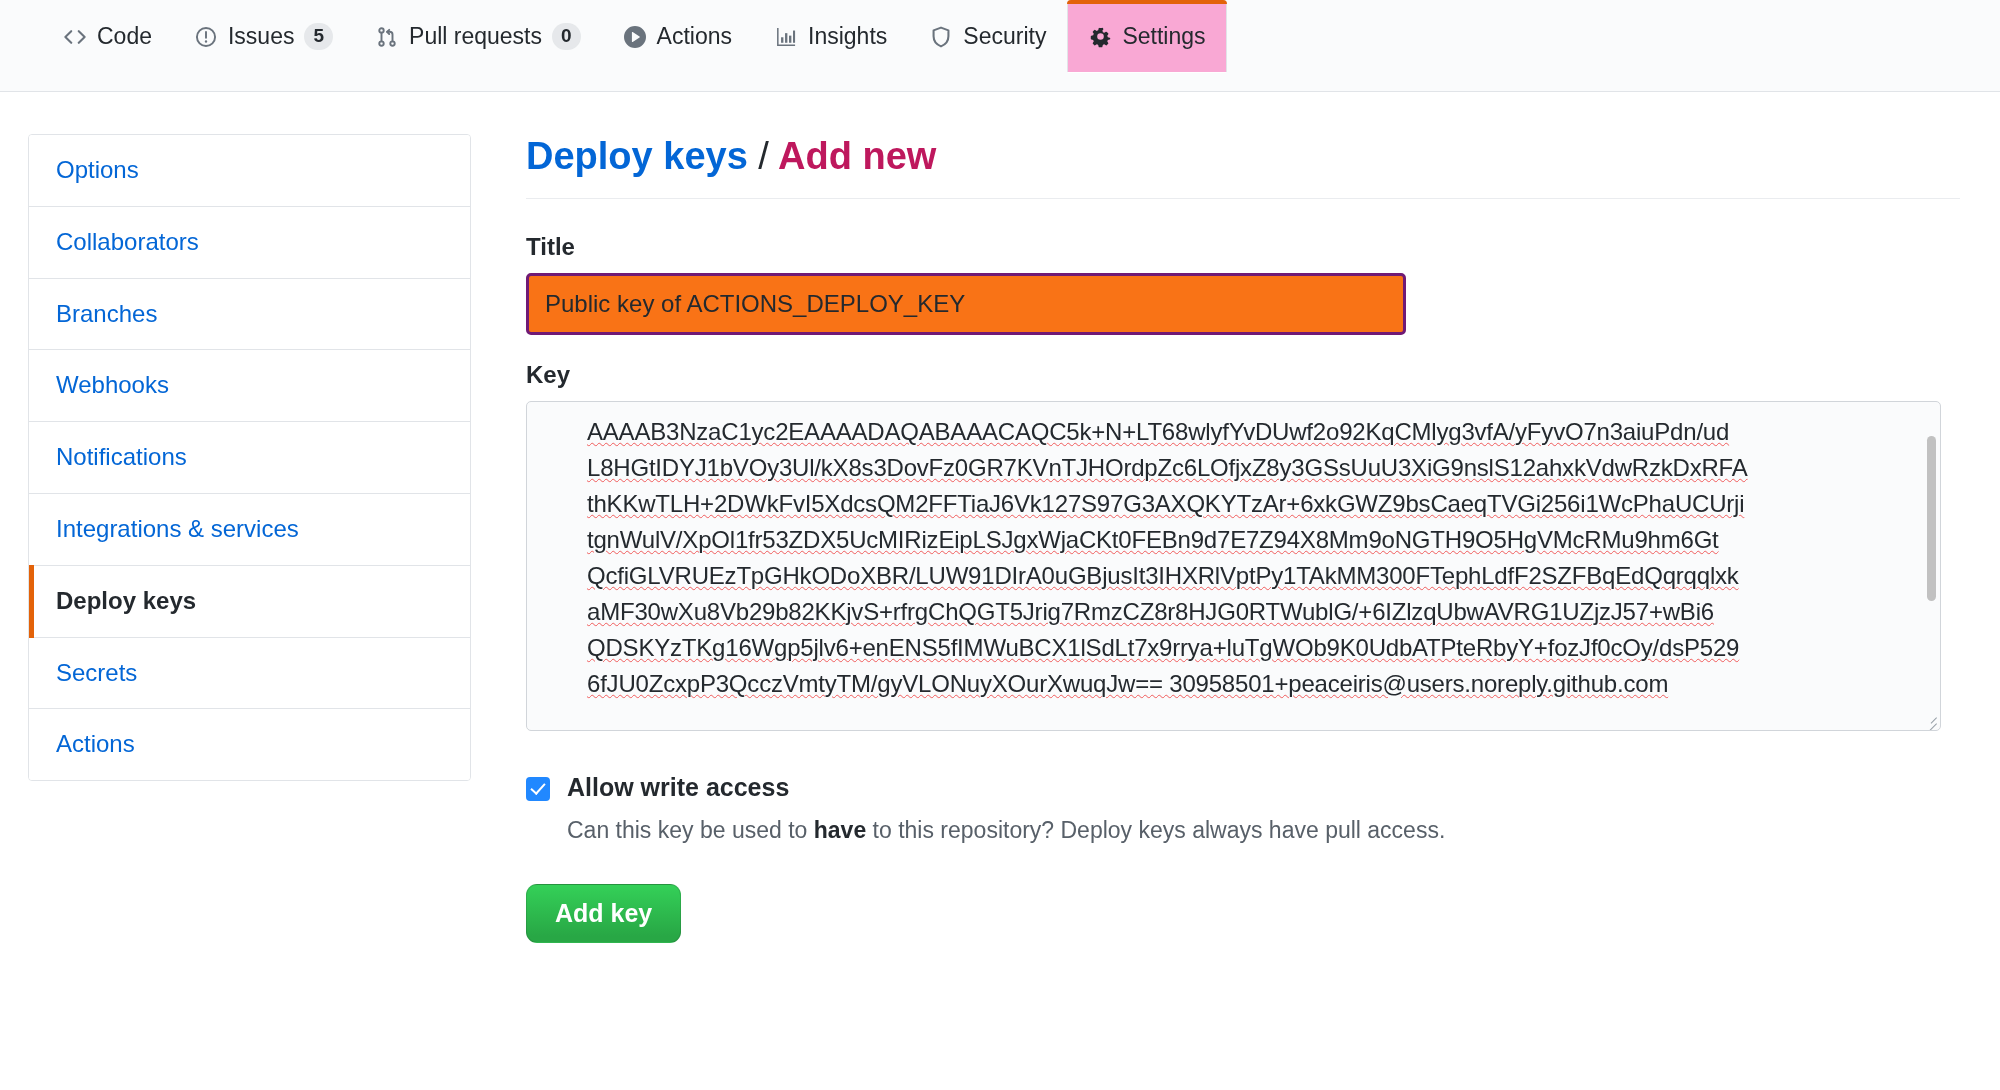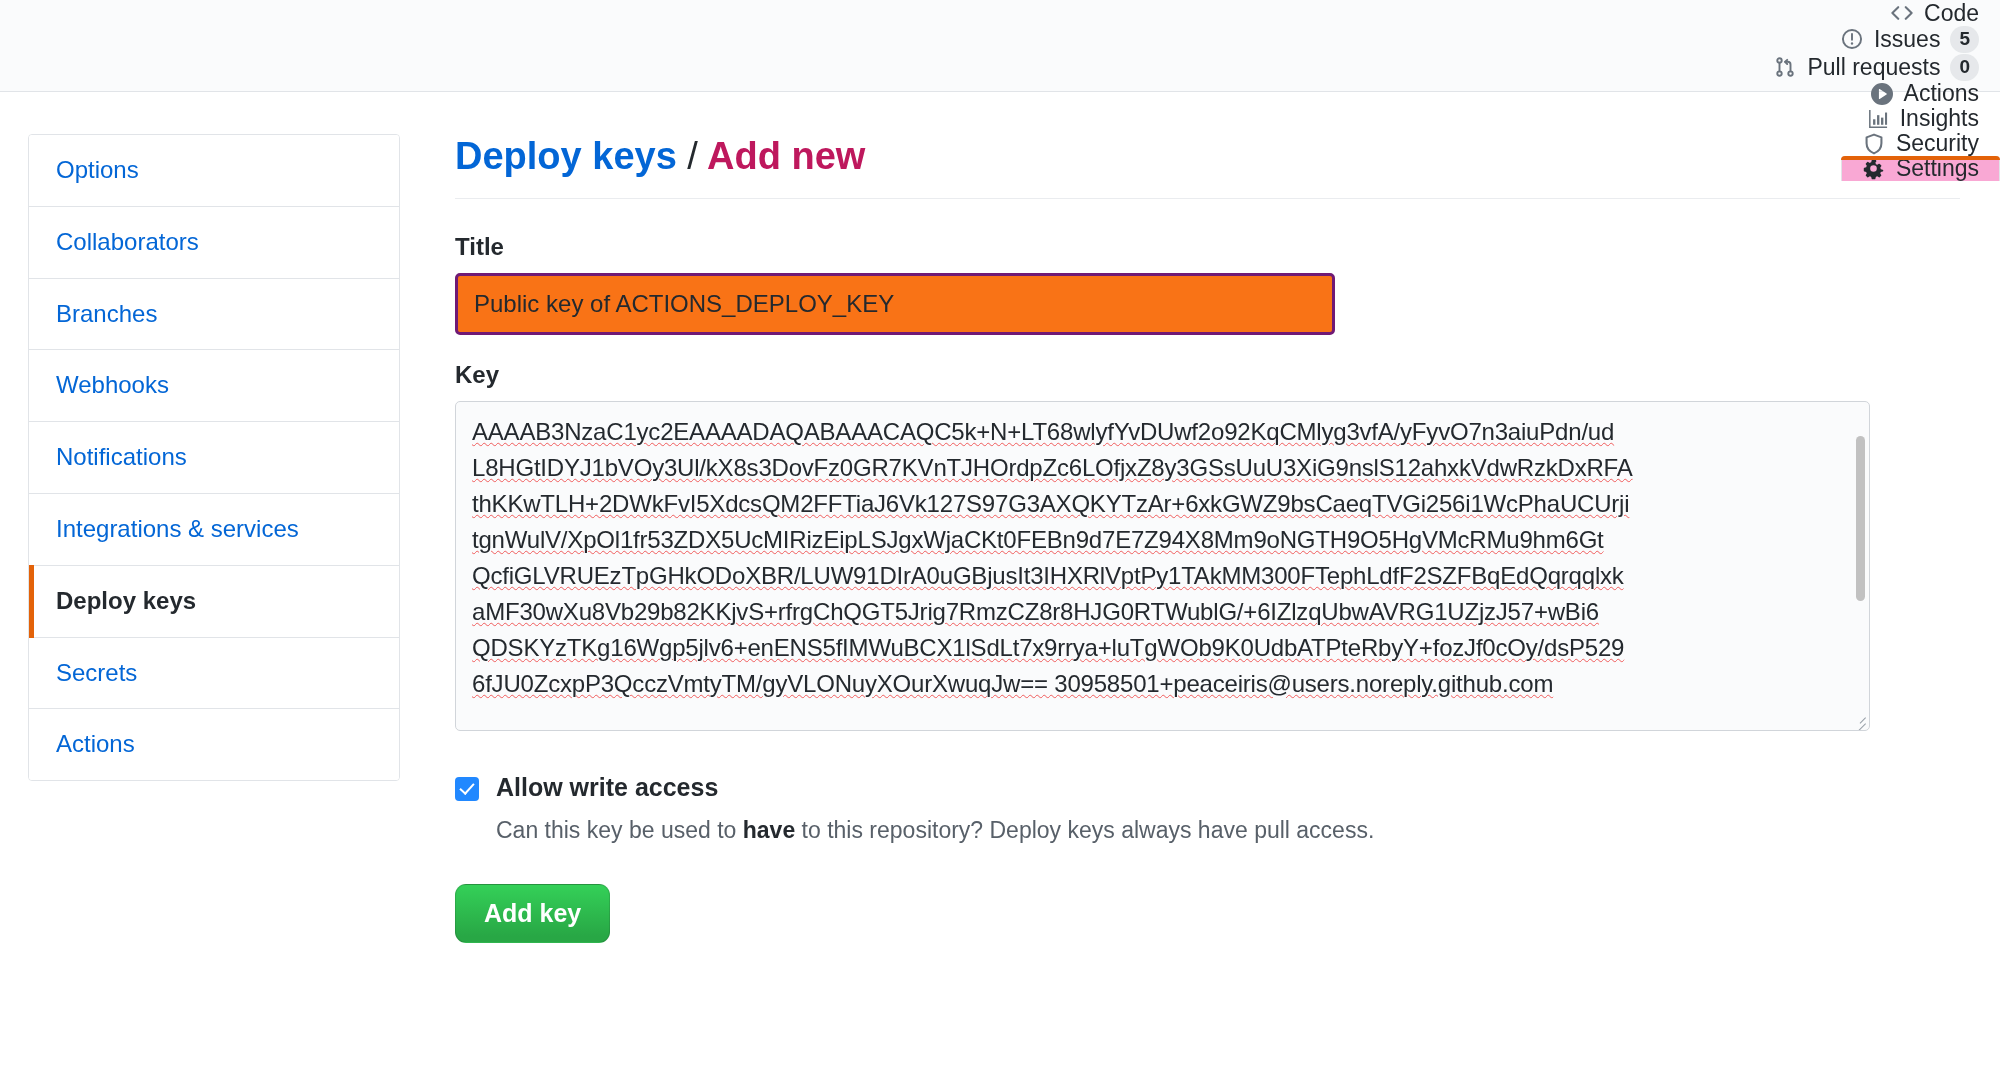--- a/index.html
+++ b/index.html
@@ -12,23 +12,22 @@
     overflow: hidden;
   }
 
   
   .repo-nav {
     position: relative;
     height: 92px;
     background: #fafbfc;
     border-bottom: 1px solid #e1e4e8;
     display: flex;
-    align-items: flex-end;
+    align-items: flex-start;
     padding-left: 42px;
-    flex-direction: column;
   }
   .nav-item {
     display: flex;
     align-items: center;
     gap: 10px;
     height: 72px;
     padding: 0 20px;
     font-size: 23px;
     color: #24292e;
     line-height: 1;
@@ -85,21 +84,21 @@
     line-height: 1.2;
     text-align: center;
   }
 
   
   .page {
     display: flex;
     padding: 42px 0 0 0;
   }
   .sidebar {
-    width: 372px;
+    width: 443px;
     margin-left: 28px;
     flex: none;
   }
   .menu {
     border: 1px solid #e1e4e8;
     border-radius: 4px;
     background: #fff;
     overflow: hidden;
   }
   .menu-item {
@@ -186,20 +185,21 @@
     font-size: 24px;
     line-height: 36px;
     color: #24292e;
     white-space: pre;
     letter-spacing: -0.2px;
     text-decoration: underline;
     text-decoration-color: #f05c5c;
     text-decoration-style: wavy;
     text-decoration-thickness: 1px;
     text-underline-offset: 2px;
+    margin-left: 44px;
   }
   .resize-grip {
     position: absolute;
     right: 3px; bottom: 3px;
     width: 18px; height: 18px;
     cursor: nwse-resize;
   }
   .resize-grip i {
     position: absolute;
     right: 0;

